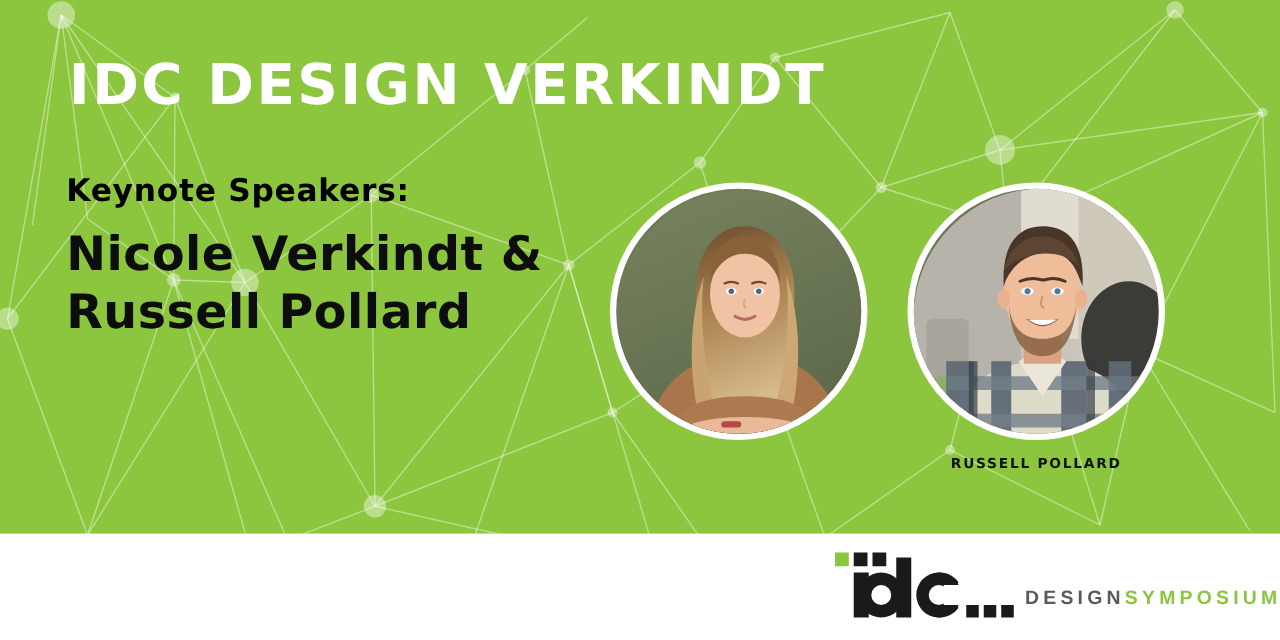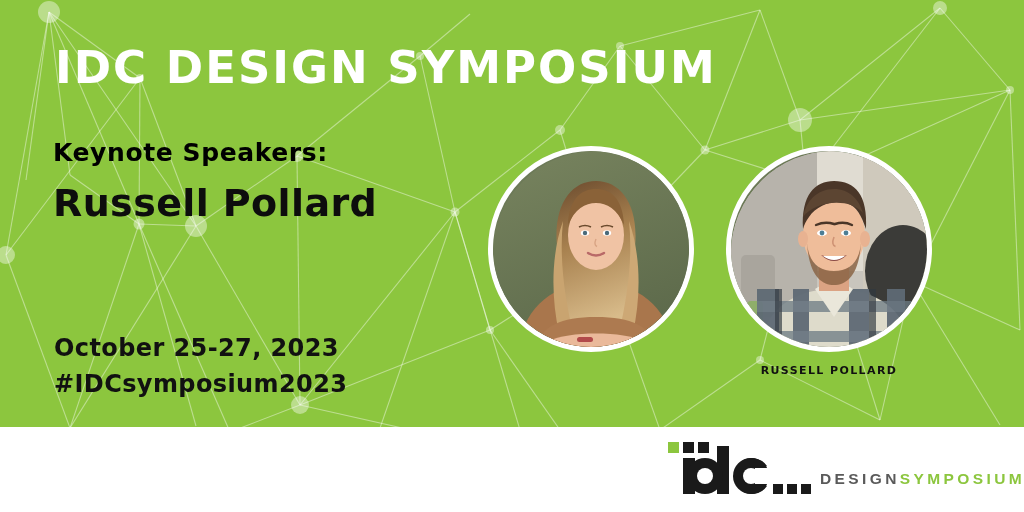--- a/index.html
+++ b/index.html
@@ -217,32 +217,29 @@
         <circle cx="800" cy="120" r="12"></circle>
         <circle cx="806" cy="182" r="6"></circle>
         <circle cx="912" cy="281" r="6"></circle>
         <circle cx="940" cy="8" r="7"></circle>
         <circle cx="1010" cy="90" r="4"></circle>
         <circle cx="760" cy="360" r="4"></circle>
       </g>
     </svg>
 
     <div id="left-col">
-      <div id="event-title">IDC DESIGN SYMPOSIUM</div>
+      <div id="event-title">IDC DESIGN VERKINDT</div>
 
       <div id="keynote-label">Keynote Speakers:</div>
 
       <div id="speaker-names">
+        <div>Nicole Verkindt &amp;</div>
         <div>Russell Pollard</div>
       </div>
 
-      <div id="date-tag">
-        <div>October 25-27, 2023</div>
-        <div>#IDCsymposium2023</div>
-      </div>
     </div>
 
     <div id="card-0" class="speaker-card">
       <div class="photo-ring">
         <div class="photo-inner">
           <svg viewBox="0 0 206 206" width="206" height="206">
             <defs>
               <clipPath id="clipA">
                   <circle cx="103" cy="103" r="103"></circle>
                 </clipPath>

